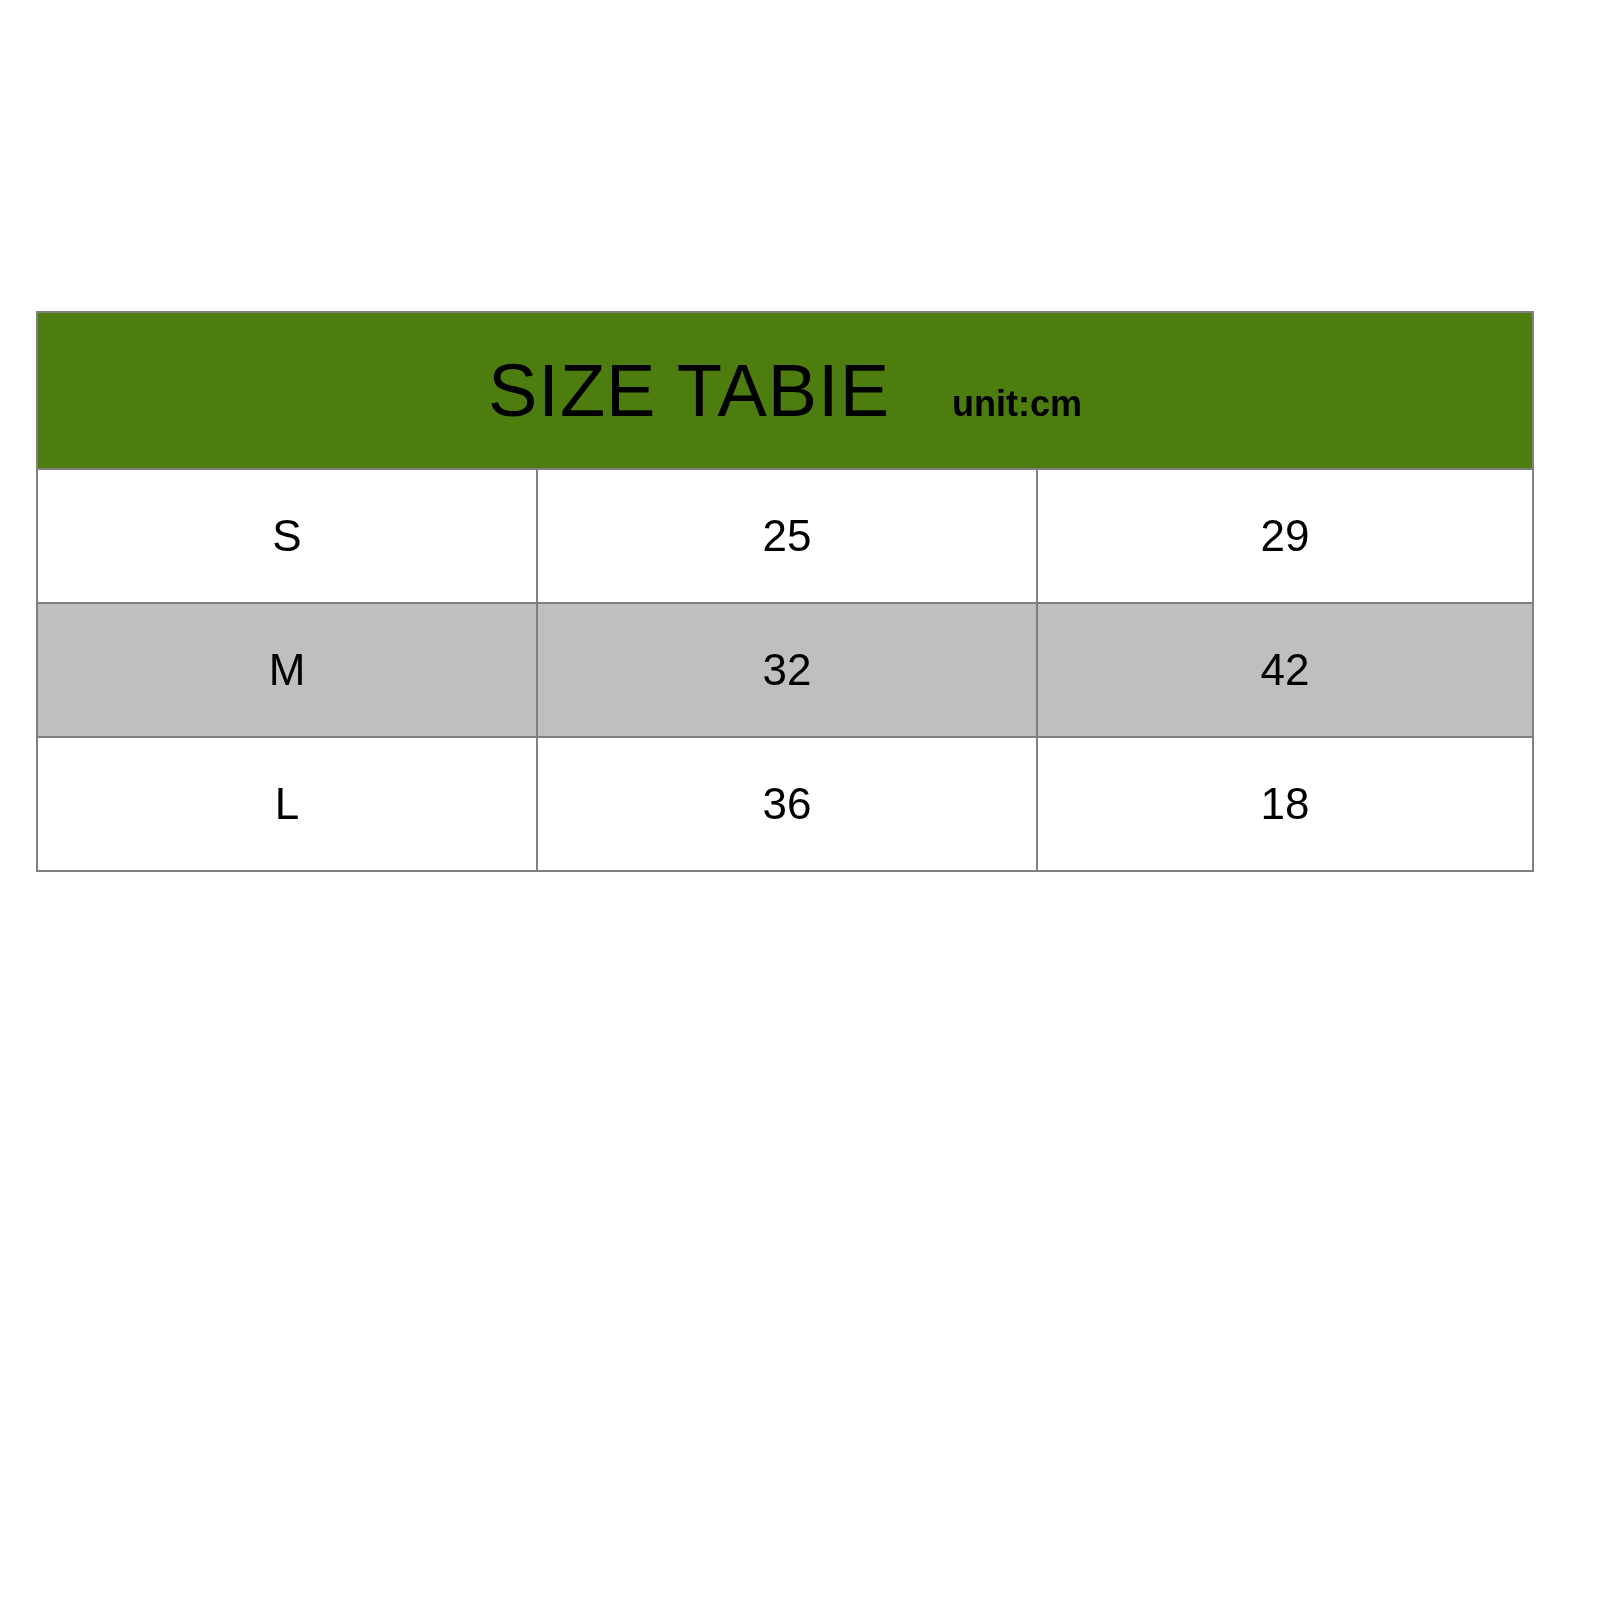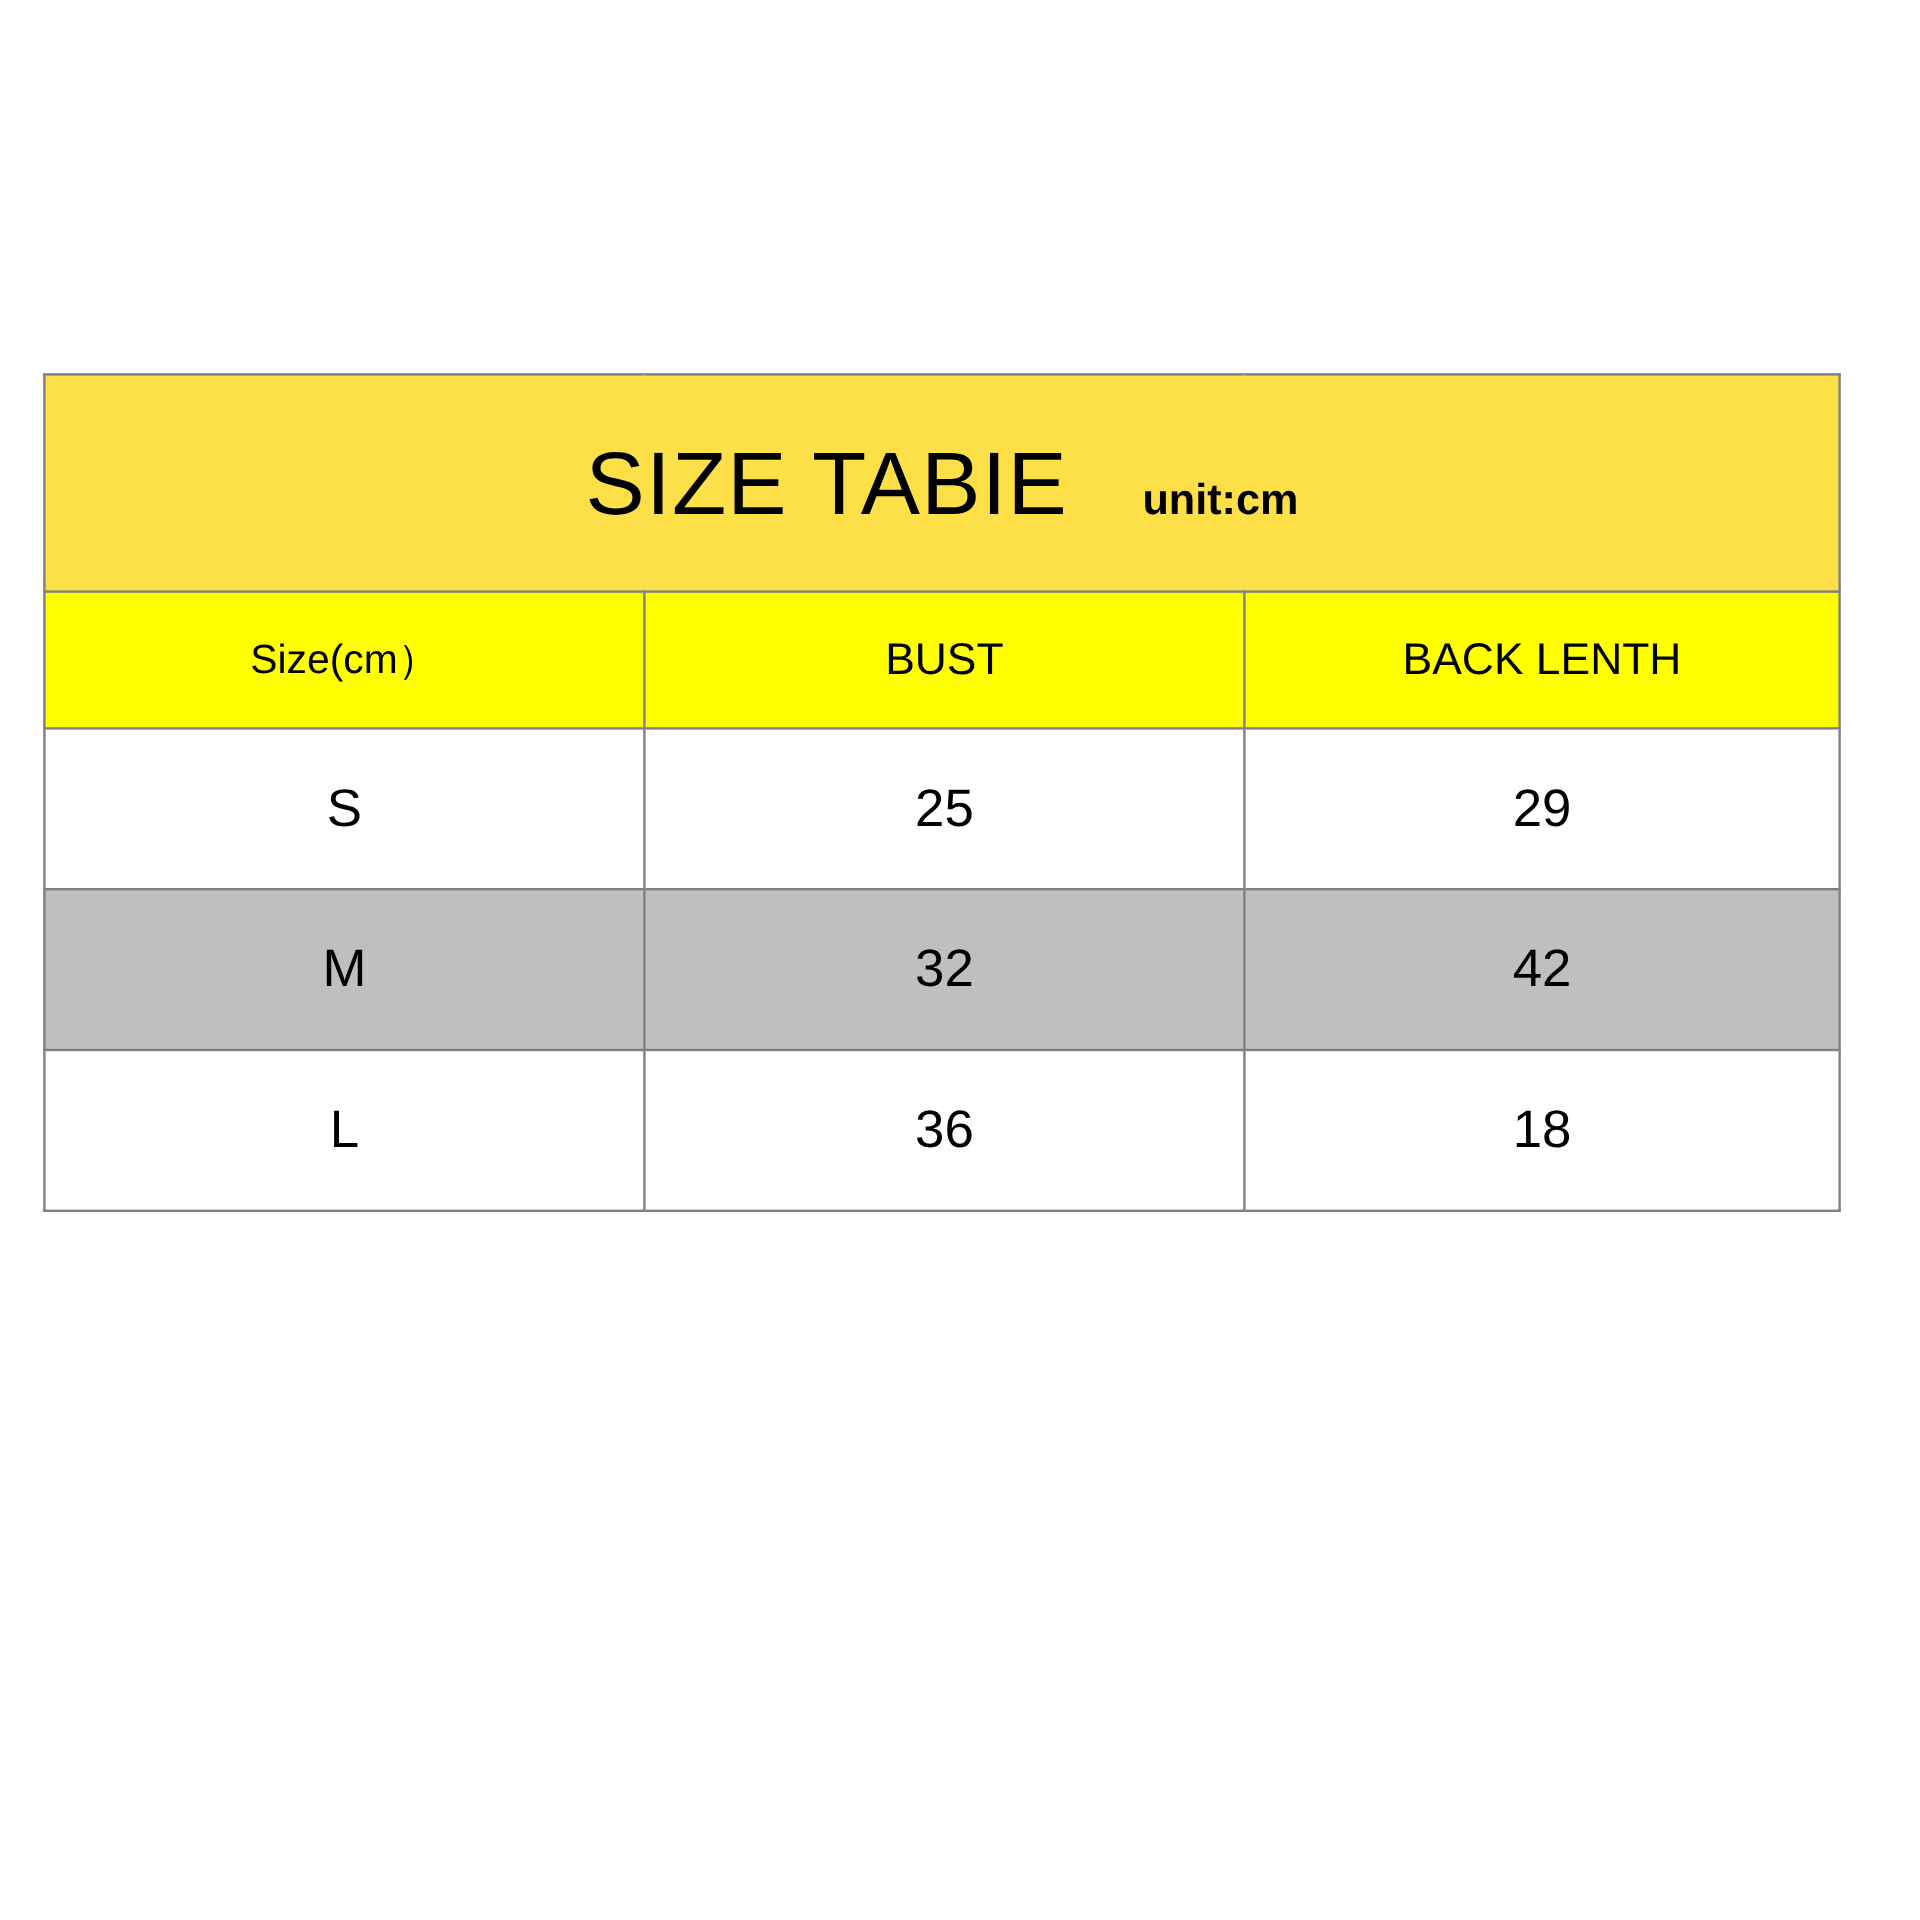--- a/index.html
+++ b/index.html
@@ -32,23 +32,23 @@
   table.size-table th {
     border: 2px solid #808080;
     text-align: center;
     vertical-align: middle;
     color: #000000;
     font-weight: normal;
   }
 
   
   .title-cell {
-    background: #fde047;
+    background: #4d7c0f;
     height: 155px;
-    padding: 12px;
+    padding: 0;
     border: 2px solid #b8d3ea;
     border-bottom: 2px solid #808080;
   }
   .title-inner {
     display: flex;
     align-items: baseline;
     justify-content: center;
     gap: 62px;
     width: 100%;
   }
@@ -102,25 +102,20 @@
     </colgroup>
     <tbody>
       <tr>
         <td class="title-cell" colspan="3">
           <div class="title-inner">
             <span class="title-main">SIZE TABIE</span>
             <span class="title-unit">unit:cm</span>
           </div>
         </td>
       </tr>
-      <tr>
-        <td class="hdr first">Size(cm）</td>
-        <td class="hdr">BUST</td>
-        <td class="hdr">BACK LENTH</td>
-      </tr>
       <tr class="row-white">
         <td class="cell">S</td>
         <td class="cell">25</td>
         <td class="cell">29</td>
       </tr>
       <tr class="row-gray">
         <td class="cell">M</td>
         <td class="cell">32</td>
         <td class="cell">42</td>
       </tr>

